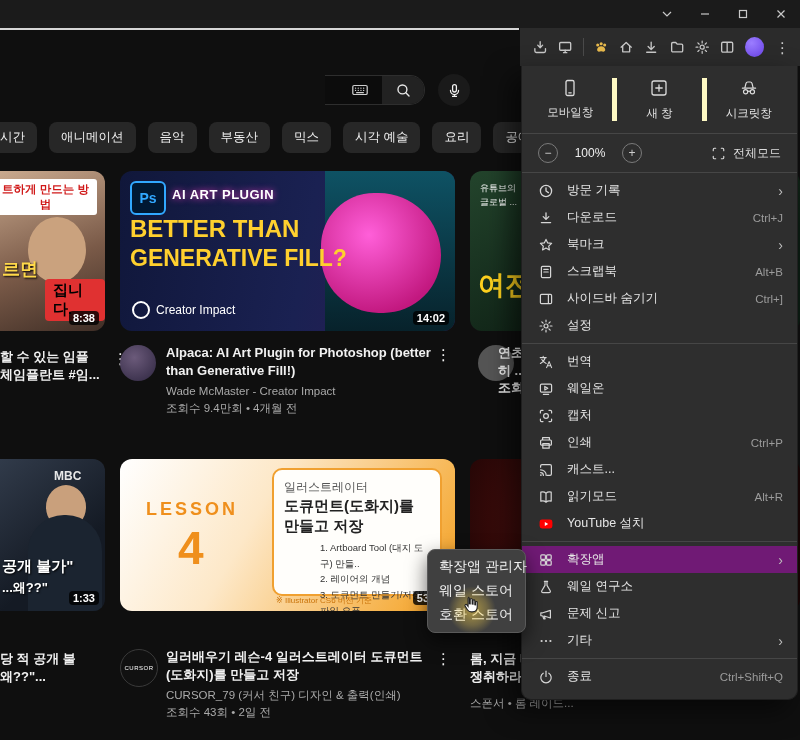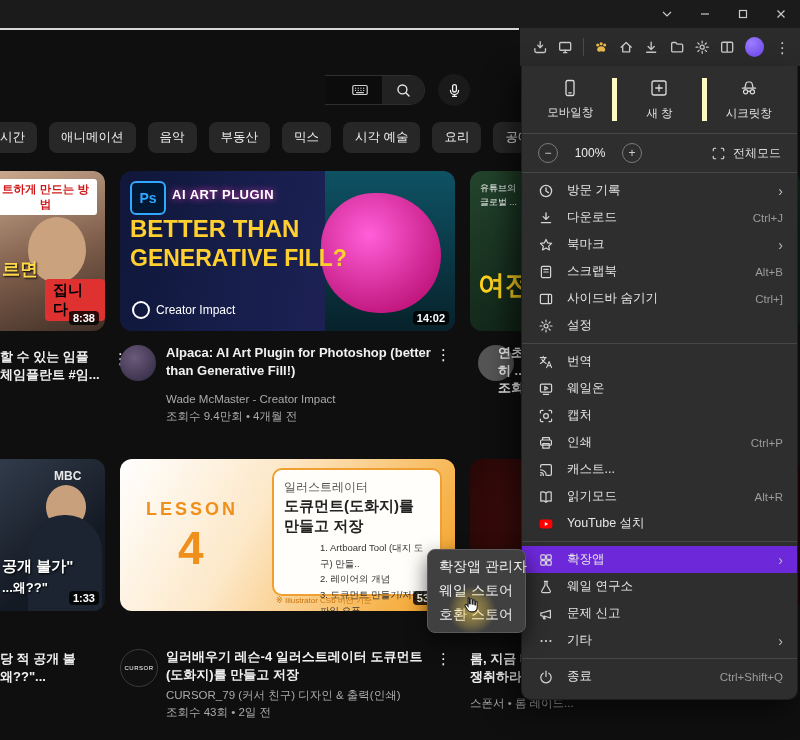--- a/index.html
+++ b/index.html
@@ -110,21 +110,21 @@
   .bigbtn + .bigbtn{border-left:5px solid #fef9c3;gap:8px;}
   .bigico{width:20px;height:20px;}
   .mdiv{height:1px;background:#464646;margin:4px 0;flex:none;}
   .zoomrow{display:flex;align-items:center;height:30px;padding:0 16px;gap:10px;font-size:12px;color:#ddd;}
   .zbtn{width:18px;height:18px;border:1px solid #7a7a7a;border-radius:50%;display:flex;align-items:center;
         justify-content:center;font-size:12px;color:#ccc;line-height:1;}
   .zval{width:44px;text-align:center;color:#eee;}
   .fullmode{margin-left:auto;display:flex;align-items:center;gap:7px;}
   .fullmode .fmi{width:15px;height:15px;}
   .mrow{display:flex;align-items:center;height:27px;padding:0 14px 0 16px;font-size:12.5px;color:#e6e6e6;flex:none;}
-  .mrow.hl{background:#6d28d9;text-align:center;}
+  .mrow.hl{background:#701a75;text-align:center;}
   .mi{width:16px;height:16px;margin-right:13px;flex:none;}
   .sc{margin-left:auto;color:#9b9b9b;font-size:11.5px;}
   .marrow{margin-left:auto;color:#bdbdbd;font-size:14px;line-height:1;}
 
   
   .submenu{position:absolute;left:427px;top:549px;width:97px;background:#404040;border:1px solid #5a5a5a;
            border-radius:8px;box-shadow:0 8px 20px rgba(0,0,0,.6);padding:5px 0;z-index:8;}
   .subitem{height:24px;display:flex;align-items:center;padding:0 11px;font-size:14px;color:#f0f0f0;white-space:nowrap;}
 
   
@@ -226,21 +226,21 @@
     </div>
 
     <div class="v1meta">
       <div class="vtitle"><span>할 수 있는 임플</span><br><span>체임플란트 #임...</span></div>
     </div>
     <span class="kebab" style="left:113px;top:322px;">⋮</span>
 
     <span class="avatar" style="left:120px;top:317px;background:radial-gradient(circle at 40% 35%,#6b5a7a,#2e2640);"></span>
     <div class="v2meta">
       <div class="vtitle">Alpaca: AI Art Plugin for Photoshop (better than Generative Fill!)</div>
-      <div class="vmeta" style="margin-top:12px;">Wade McMaster - Creator Impact</div>
+      <div class="vmeta" style="margin-top:4px;">Wade McMaster - Creator Impact</div>
       <div class="vmeta">조회수 9.4만회 • 4개월 전</div>
     </div>
     <span class="kebab" style="left:436px;top:318px;">⋮</span>
 
     <span class="avatar" style="left:478px;top:317px;background:#555;"></span>
     <div class="v3meta">
       <div class="vtitle"><span>연초...</span><br><span>히 ...</span><br><span>조회...</span></div>
     </div>
 
     <div class="thumb t4">

